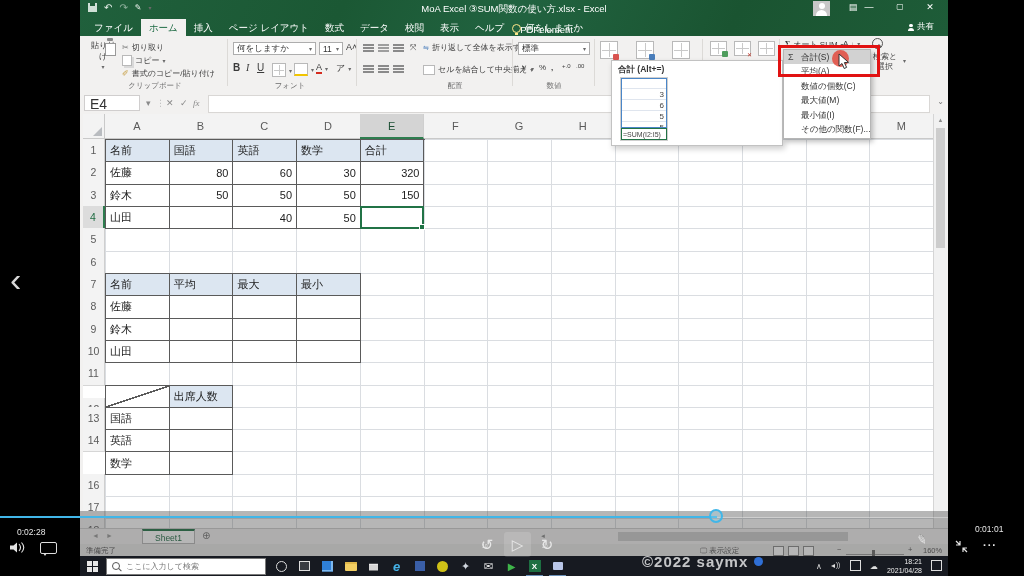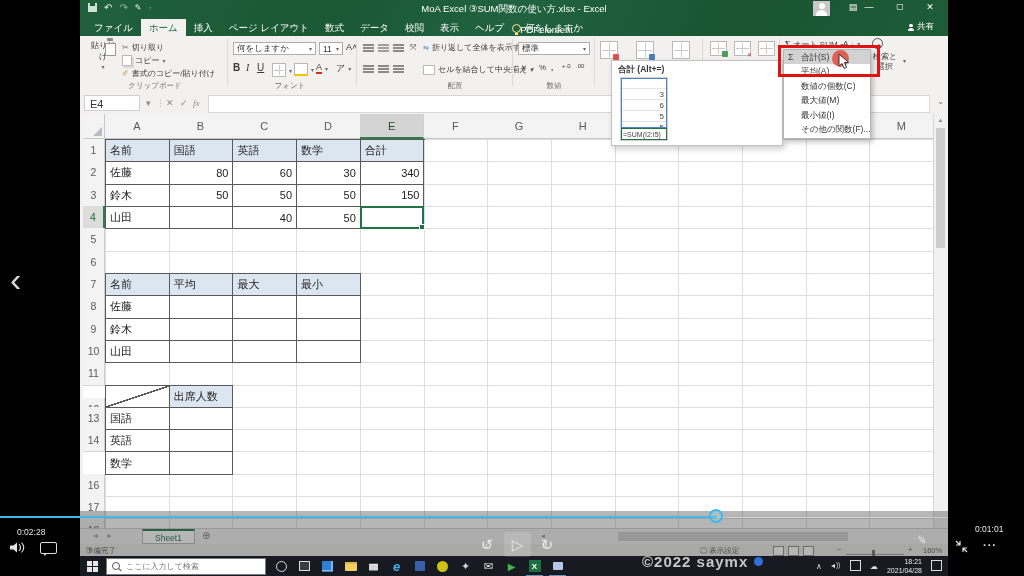--- a/index.html
+++ b/index.html
@@ -62,21 +62,21 @@
   .reddot{position:absolute;left:0;top:0;width:17px;height:17px;border-radius:50%;background:rgba(228,66,52,.8);}
   .tip{position:absolute;left:531px;top:60px;width:170px;height:84px;background:#fff;border:1px solid #c2c2c2;box-shadow:2px 3px 6px rgba(0,0,0,.2);z-index:30;font-size:8px;color:#444;}
   .tiptitle{position:absolute;left:6px;top:3px;font-weight:bold;font-size:8.5px;color:#333;}
   .tipdesc{position:absolute;left:62px;top:15px;width:102px;line-height:1.45;}
   .mini{position:absolute;left:8px;top:16px;width:46px;height:62px;border:1px solid #cfcfcf;}
   .minirow{height:11px;line-height:11px;font-size:8px;text-align:right;padding-right:3px;border-bottom:1px solid #dfe5ee;box-sizing:border-box;}
   .minisel{border:1px solid #4a86c8;position:absolute;inset:0 0 12px 0;pointer-events:none;}
   .minifx{position:absolute;left:0;bottom:0;width:100%;height:12px;font-size:7px;line-height:12px;border:1.5px solid #217346;box-sizing:border-box;background:#fff;white-space:nowrap;padding-left:1px;}
   
   .frow{position:absolute;left:0;top:93px;right:0;height:21px;background:#f2f1f0;}
-  .namebox{position:absolute;left:4px;top:2px;width:56px;height:16px;background:#fff;border:1px solid #d0cece;font-size:11px;color:#333;line-height:16px;padding-left:5px;box-sizing:border-box;}
+  .namebox{position:absolute;left:4px;top:2px;width:56px;height:16px;background:#fff;border:1px solid #d0cece;font-size:14px;color:#333;line-height:16px;padding-left:5px;box-sizing:border-box;}
   .fbtn{position:absolute;top:2px;font-size:9px;color:#8a8a8a;height:16px;line-height:16px;}
   .fxbar{position:absolute;left:128px;top:2px;right:18px;height:16px;background:#fff;border:1px solid #d9d7d5;}
   
   .sheet{position:absolute;left:3px;top:114px;width:850px;height:414px;background:#fff;overflow:hidden;}
   .corner{position:absolute;left:0;top:0;width:22px;height:25px;background:#f3f3f3;border-right:1px solid #c9c9c9;border-bottom:1px solid #c9c9c9;box-sizing:border-box;}
   .corner:after{content:"";position:absolute;right:2px;bottom:2px;border-left:9px solid transparent;border-bottom:9px solid #b9bcc0;}
   .ch{position:absolute;top:0;height:25px;background:#f3f3f3;border-right:1px solid #cfcfcf;border-bottom:1px solid #c9c9c9;box-sizing:border-box;
       font-size:11px;color:#5a5a5a;display:flex;align-items:center;justify-content:center;}
   .ch.sel{background:#d4d4d4;color:#1d4f34;border-bottom:2px solid #2e7d4f;}
   .rh{position:absolute;left:0;width:22px;background:#f3f3f3;border-right:1px solid #cfcfcf;border-bottom:1px solid #d6d6d6;box-sizing:border-box;
@@ -410,21 +410,21 @@
           <div class="twrap" style="left: 22px; top: 25px; width: 319.5px; height: 90.28px;"></div>
           <div class="cell hdr" style="left: 23px; top: 26px; width: 63.7px; height: 22.32px;">名前</div>
           <div class="cell hdr" style="left: 86.7px; top: 26px; width: 63.7px; height: 22.32px;">国語</div>
           <div class="cell hdr" style="left: 150.4px; top: 26px; width: 63.7px; height: 22.32px;">英語</div>
           <div class="cell hdr" style="left: 214.1px; top: 26px; width: 63.7px; height: 22.32px;">数学</div>
           <div class="cell hdr" style="left: 277.8px; top: 26px; width: 63.7px; height: 22.32px;">合計</div>
           <div class="cell" style="left: 23px; top: 48.32px; width: 63.7px; height: 22.32px;">佐藤</div>
           <div class="cell num" style="left: 86.7px; top: 48.32px; width: 63.7px; height: 22.32px;">80</div>
           <div class="cell num" style="left: 150.4px; top: 48.32px; width: 63.7px; height: 22.32px;">60</div>
           <div class="cell num" style="left: 214.1px; top: 48.32px; width: 63.7px; height: 22.32px;">30</div>
-          <div class="cell num" style="left: 277.8px; top: 48.32px; width: 63.7px; height: 22.32px;">340</div>
+          <div class="cell num" style="left: 277.8px; top: 48.32px; width: 63.7px; height: 22.32px;">320</div>
           <div class="cell" style="left: 23px; top: 70.64px; width: 63.7px; height: 22.32px;">鈴木</div>
           <div class="cell num" style="left: 86.7px; top: 70.64px; width: 63.7px; height: 22.32px;">50</div>
           <div class="cell num" style="left: 150.4px; top: 70.64px; width: 63.7px; height: 22.32px;">50</div>
           <div class="cell num" style="left: 214.1px; top: 70.64px; width: 63.7px; height: 22.32px;">50</div>
           <div class="cell num" style="left: 277.8px; top: 70.64px; width: 63.7px; height: 22.32px;">150</div>
           <div class="cell" style="left: 23px; top: 92.96px; width: 63.7px; height: 22.32px;">山田</div>
           <div class="cell" style="left: 86.7px; top: 92.96px; width: 63.7px; height: 22.32px;"></div>
           <div class="cell num" style="left: 150.4px; top: 92.96px; width: 63.7px; height: 22.32px;">40</div>
           <div class="cell num" style="left: 214.1px; top: 92.96px; width: 63.7px; height: 22.32px;">50</div>
           <div class="cell" style="left: 277.8px; top: 92.96px; width: 63.7px; height: 22.32px;"></div>

